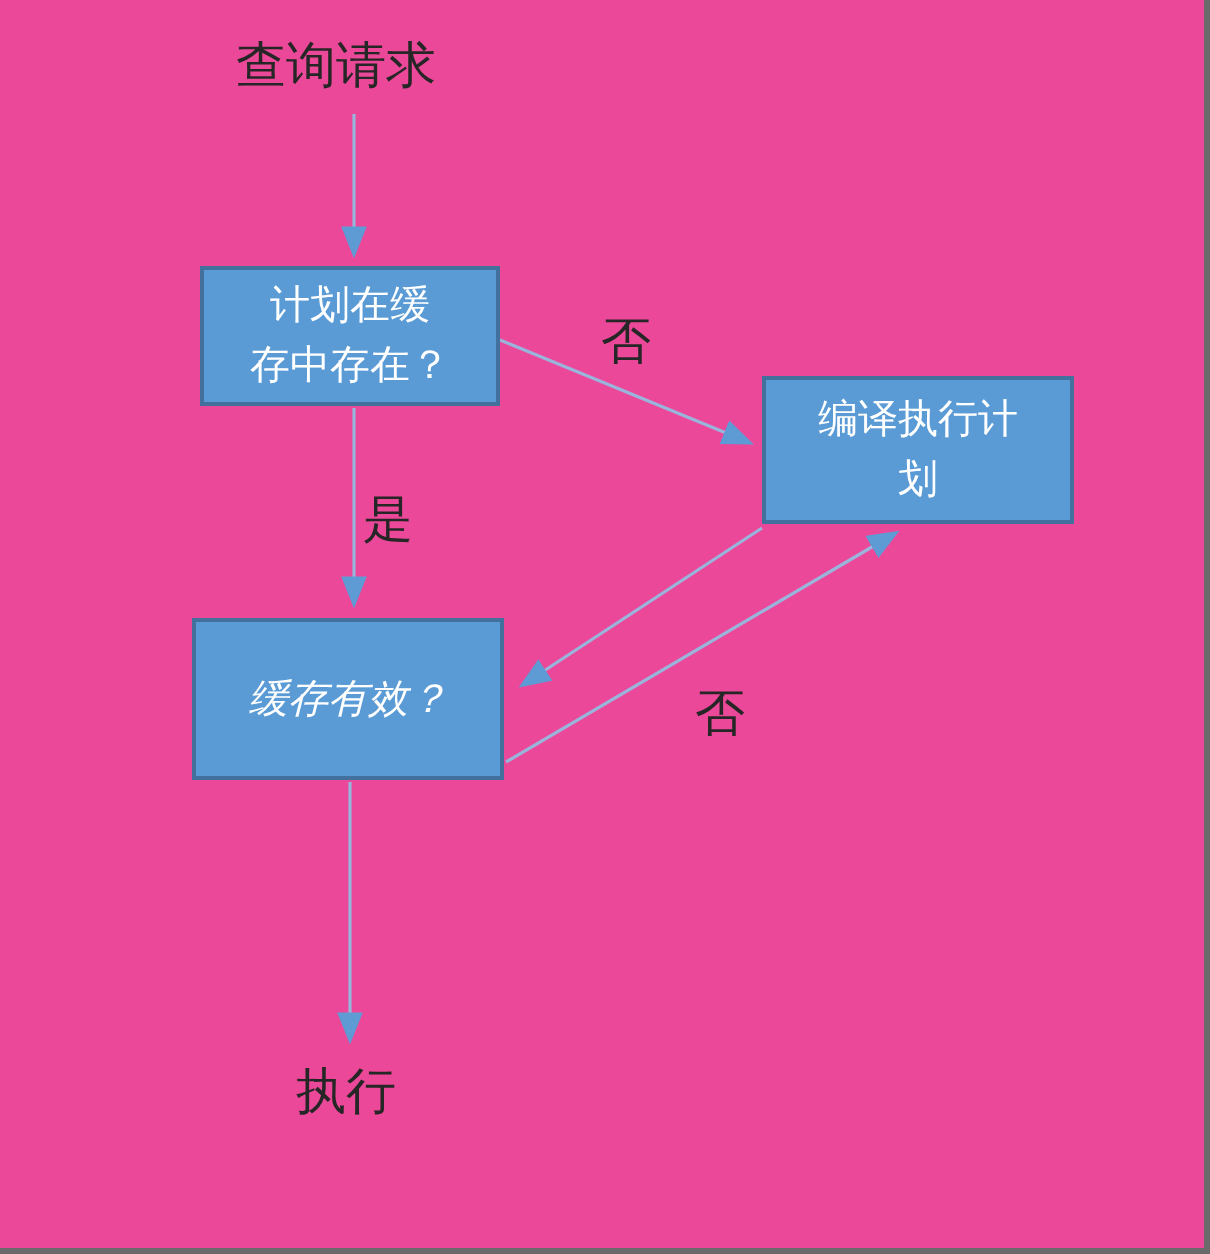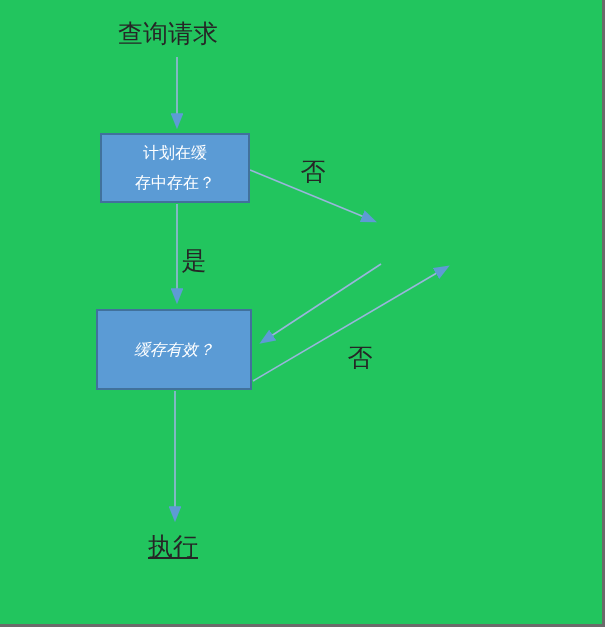--- a/index.html
+++ b/index.html
@@ -1,39 +1,39 @@
 <!DOCTYPE html>
 <html><head>
 <meta charset="utf-8">
 <style>
   html, body { margin: 0; padding: 0; background: #ffffff; }
   #frame {
     position: relative;
     width: 605px;
     height: 627px;
-    background: #22c55e;
+    background: #ec4899;
     box-sizing: border-box;
     border-right: 3px solid #6a6a6a;
     border-bottom: 3px solid #6a6a6a;
     font-family: "Liberation Serif", "DejaVu Serif", serif;
     overflow: hidden;
   }
   #edges-svg {
     position: absolute;
     left: 0; top: 0;
     width: 605px; height: 627px;
     pointer-events: none;
   }
   .node {
     position: absolute;
     background: #5B9BD5;
     border: 2px solid #41719C;
     box-sizing: border-box;
     color: #ffffff;
-    font-size: 16px;
+    font-size: 20px;
     line-height: 30px;
     display: flex;
     align-items: center;
     justify-content: center;
     text-align: center;
     white-space: pre-line;
   }
   #node-plan-in-cache { left: 100px; top: 133px; width: 150px; height: 70px; }
   #node-compile-plan  { left: 381px; top: 188px; width: 156px; height: 74px; }
   #node-cache-valid   { left:  96px; top: 309px; width: 156px; height: 81px; font-style: italic; }
@@ -42,21 +42,21 @@
     transform: translateX(-50%);
     color: #262626;
     font-size: 25px;
     line-height: 28px;
     white-space: nowrap;
   }
   #label-query   { left: 168px; top:  20px; }
   #label-no-top  { left: 313px; top: 158px; }
   #label-yes     { left: 194px; top: 247px; }
   #label-no-bot  { left: 360px; top: 344px; }
-  #label-execute { left: 173px; top: 533px; text-decoration: underline; }
+  #label-execute { left: 173px; top: 533px; }
 </style>
 </head>
 <body>
 
 <div id="frame">
 
   <svg id="edges-svg" width="605" height="627" viewBox="0 0 605 627" xmlns="http://www.w3.org/2000/svg">
     <defs>
       <marker id="arrow" viewBox="0 0 10 8" refX="8" refY="4" markerWidth="10" markerHeight="8" orient="auto-start-reverse">
         <path d="M0,0 L10,4 L0,8 Z" fill="#5E9BD5"></path>
@@ -72,20 +72,22 @@
     </g>
   </svg>
 
   <div class="flow-label" id="label-query">查询请求</div>
 
   <div class="node" id="node-plan-in-cache">计划在缓
 存中存在？</div>
 
   <div class="flow-label" id="label-no-top">否</div>
 
+  <div class="node" id="node-compile-plan">编译执行计
+划</div>
 
   <div class="flow-label" id="label-yes">是</div>
 
   <div class="node" id="node-cache-valid">缓存有效？</div>
 
   <div class="flow-label" id="label-no-bot">否</div>
 
   <div class="flow-label" id="label-execute">执行</div>
 
 </div>

